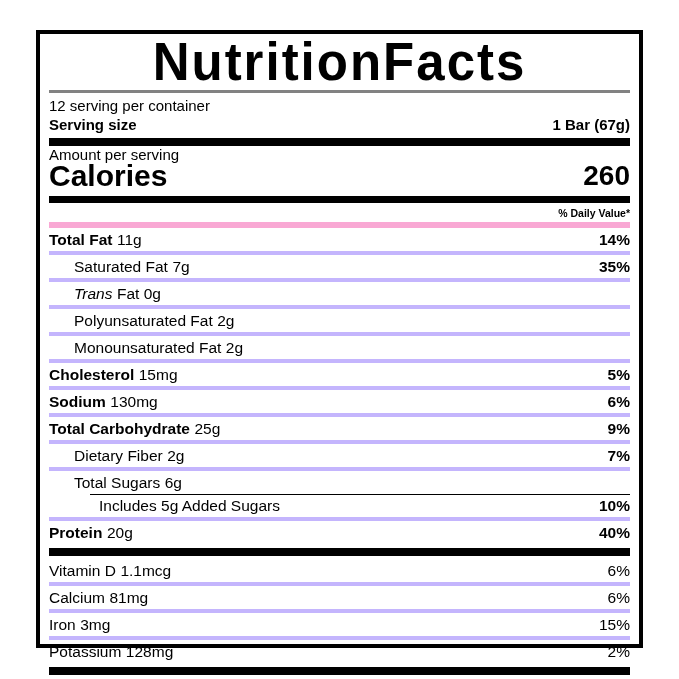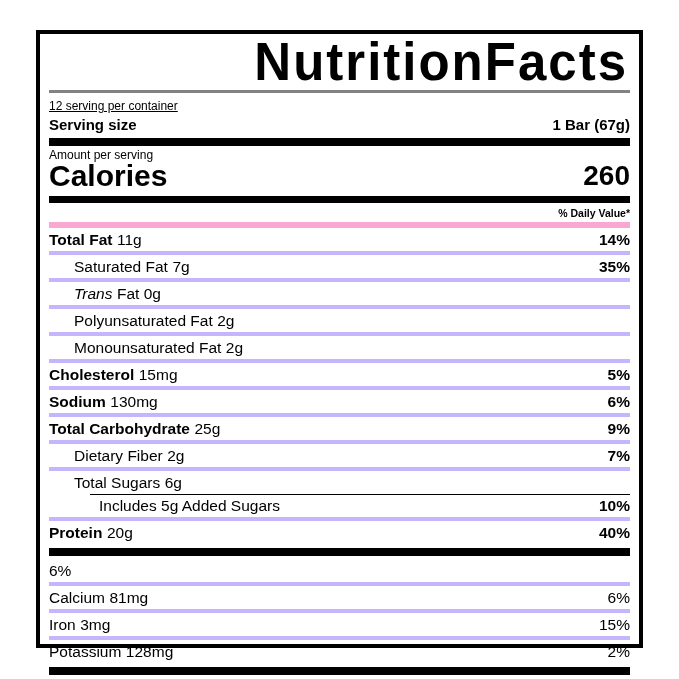--- a/index.html
+++ b/index.html
@@ -13,43 +13,43 @@
     position: absolute;
     left: 36px; top: 30px;
     width: 607px; height: 618px;
     border: 4px solid #000;
     background: #fff;
     padding: 4px 9px 6px 9px;
   }
   
   .title-row {
     display: flex;
-    justify-content: flex-end;
+    justify-content: center;
     align-items: baseline;
     padding: 0 2px;
     height: 50px;
   }
   .title-word {
     font-size: 51px;
     font-weight: bold;
     letter-spacing: 2px;
     line-height: 50px;
     transform: scaleY(1.04);
     transform-origin: bottom;
     white-space: nowrap;
   }
   .gray-rule { height: 3px; background: #828282; margin: 2px 0 4px 0; }
-  .serving-count { font-size: 12px; line-height: 18px; text-decoration: underline; }
+  .serving-count { font-size: 15px; line-height: 18px; }
   .serving-size-row {
     display: flex; justify-content: space-between; align-items: baseline;
     font-size: 15px; font-weight: bold; line-height: 19px;
   }
   .thick-bar { height: 8px; background: #000; margin: 4px 0 3px 0; }
   .thick-bar.mid { height: 7px; margin: 3px 0 0 0; }
-  .amount-per-serving { font-size: 12px; line-height: 12px; margin-top: 1px; }
+  .amount-per-serving { font-size: 15px; line-height: 12px; margin-top: 1px; }
   .calories-row {
     display: flex; justify-content: space-between; align-items: flex-start;
     margin-top: -2px;
   }
   .calories-label { font-size: 30px; font-weight: bold; line-height: 34px; }
   .calories-value { font-size: 28px; font-weight: bold; line-height: 34px; }
   .dv-header {
     text-align: right;
     font-size: 10.5px; font-weight: bold;
     padding: 4px 0 3px 0;
@@ -163,20 +163,21 @@
     <span class="dv">10%</span>
   </div>
   <div class="row major no-border">
     <span><span class="nm">Protein</span><span class="amt">20g</span></span>
     <span class="dv">40%</span>
   </div>
 
   <div class="thick-bar"></div>
 
   <div class="row">
+    <span><span class="nm">Vitamin D</span><span class="amt">1.1mcg</span></span>
     <span class="dv plain">6%</span>
   </div>
   <div class="row">
     <span><span class="nm">Calcium</span><span class="amt">81mg</span></span>
     <span class="dv plain">6%</span>
   </div>
   <div class="row">
     <span><span class="nm">Iron</span><span class="amt">3mg</span></span>
     <span class="dv plain">15%</span>
   </div>

